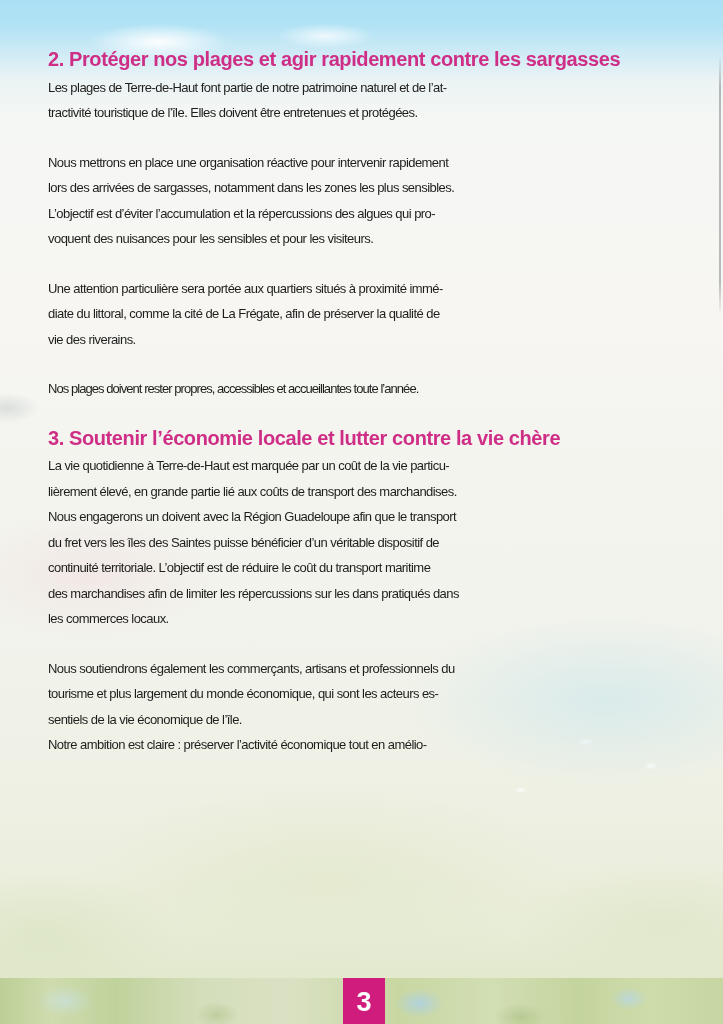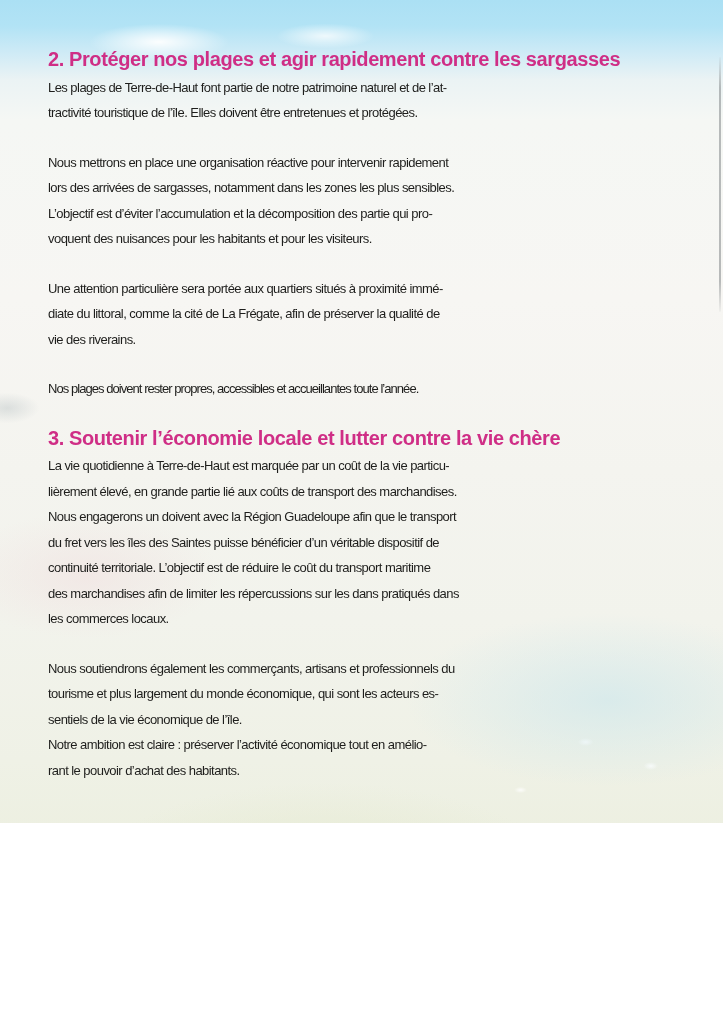--- a/index.html
+++ b/index.html
@@ -5,21 +5,21 @@
 <style>
   * { margin: 0; padding: 0; box-sizing: border-box; }
 
   html, body {
     width: 723px; height: 1024px;
     font-family: "Liberation Sans", sans-serif;
   }
 
   .page {
     position: relative;
-    width: 723px; height: 823px;
+    width: 723px; height: 1024px;
     overflow: hidden;
     background: #f6f7f4;
   }
 
   
   .bg {
     position: absolute; inset: 0;
     background-image:
       radial-gradient(100px 26px at 22% 42px, rgba(255,255,255,0.95), rgba(255,255,255,0) 70%),
       radial-gradient(70px 18px at 45% 36px, rgba(255,255,255,0.75), rgba(255,255,255,0) 70%),
@@ -105,22 +105,22 @@
 
   <main class="content" id="content">
       <h2 class="sec-heading">2. Protéger nos plages et agir rapidement contre les sargasses</h2>
       <div class="para">
         <div class="line"><span>Les plages de Terre-de-Haut font partie de notre patrimoine naturel et de l’at-</span></div>
         <div class="line"><span>tractivité touristique de l’île. Elles doivent être entretenues et protégées.</span></div>
       </div>
       <div class="para">
         <div class="line"><span>Nous mettrons en place une organisation réactive pour intervenir rapidement</span></div>
         <div class="line"><span>lors des arrivées de sargasses, notamment dans les zones les plus sensibles.</span></div>
-        <div class="line"><span>L’objectif est d’éviter l’accumulation et la décomposition des partie qui pro-</span></div>
-        <div class="line"><span>voquent des nuisances pour les habitants et pour les visiteurs.</span></div>
+        <div class="line"><span>L’objectif est d’éviter l’accumulation et la répercussions des algues qui pro-</span></div>
+        <div class="line"><span>voquent des nuisances pour les sensibles et pour les visiteurs.</span></div>
       </div>
       <div class="para">
         <div class="line"><span>Une attention particulière sera portée aux quartiers situés à proximité immé-</span></div>
         <div class="line"><span>diate du littoral, comme la cité de La Frégate, afin de préserver la qualité de</span></div>
         <div class="line"><span>vie des riverains.</span></div>
       </div>
       <div class="para tight">
         <div class="line"><span>Nos plages doivent rester </span><span class="b">propres, accessibles et accueillantes toute l’année.</span></div>
       </div>
       <h2 class="sec-heading">3. Soutenir l’économie locale et lutter contre la vie chère</h2>
@@ -131,21 +131,20 @@
         <div class="line"><span>du fret vers les îles des Saintes puisse bénéficier d’un véritable dispositif de</span></div>
         <div class="line"><span>continuité territoriale. L’objectif est de réduire le coût du transport maritime</span></div>
         <div class="line"><span>des marchandises afin de limiter les répercussions sur les dans pratiqués dans</span></div>
         <div class="line"><span>les commerces locaux.</span></div>
       </div>
       <div class="para">
         <div class="line"><span>Nous soutiendrons également les commerçants, artisans et professionnels du</span></div>
         <div class="line"><span>tourisme et plus largement du monde économique, qui sont les acteurs es-</span></div>
         <div class="line"><span>sentiels de la vie économique de l’île.</span></div>
         <div class="line"><span>Notre ambition est claire : </span><span class="b">préserver l’activité économique tout en amélio-</span></div>
-        <div class="line"><span class="b">rant le pouvoir d’achat des habitants</span><span>.</span></div>
       </div>
     </main>
 
   <div class="page-number-box">
     <span>3</span>
   </div>
 
 </div>
 
 </body></html>

